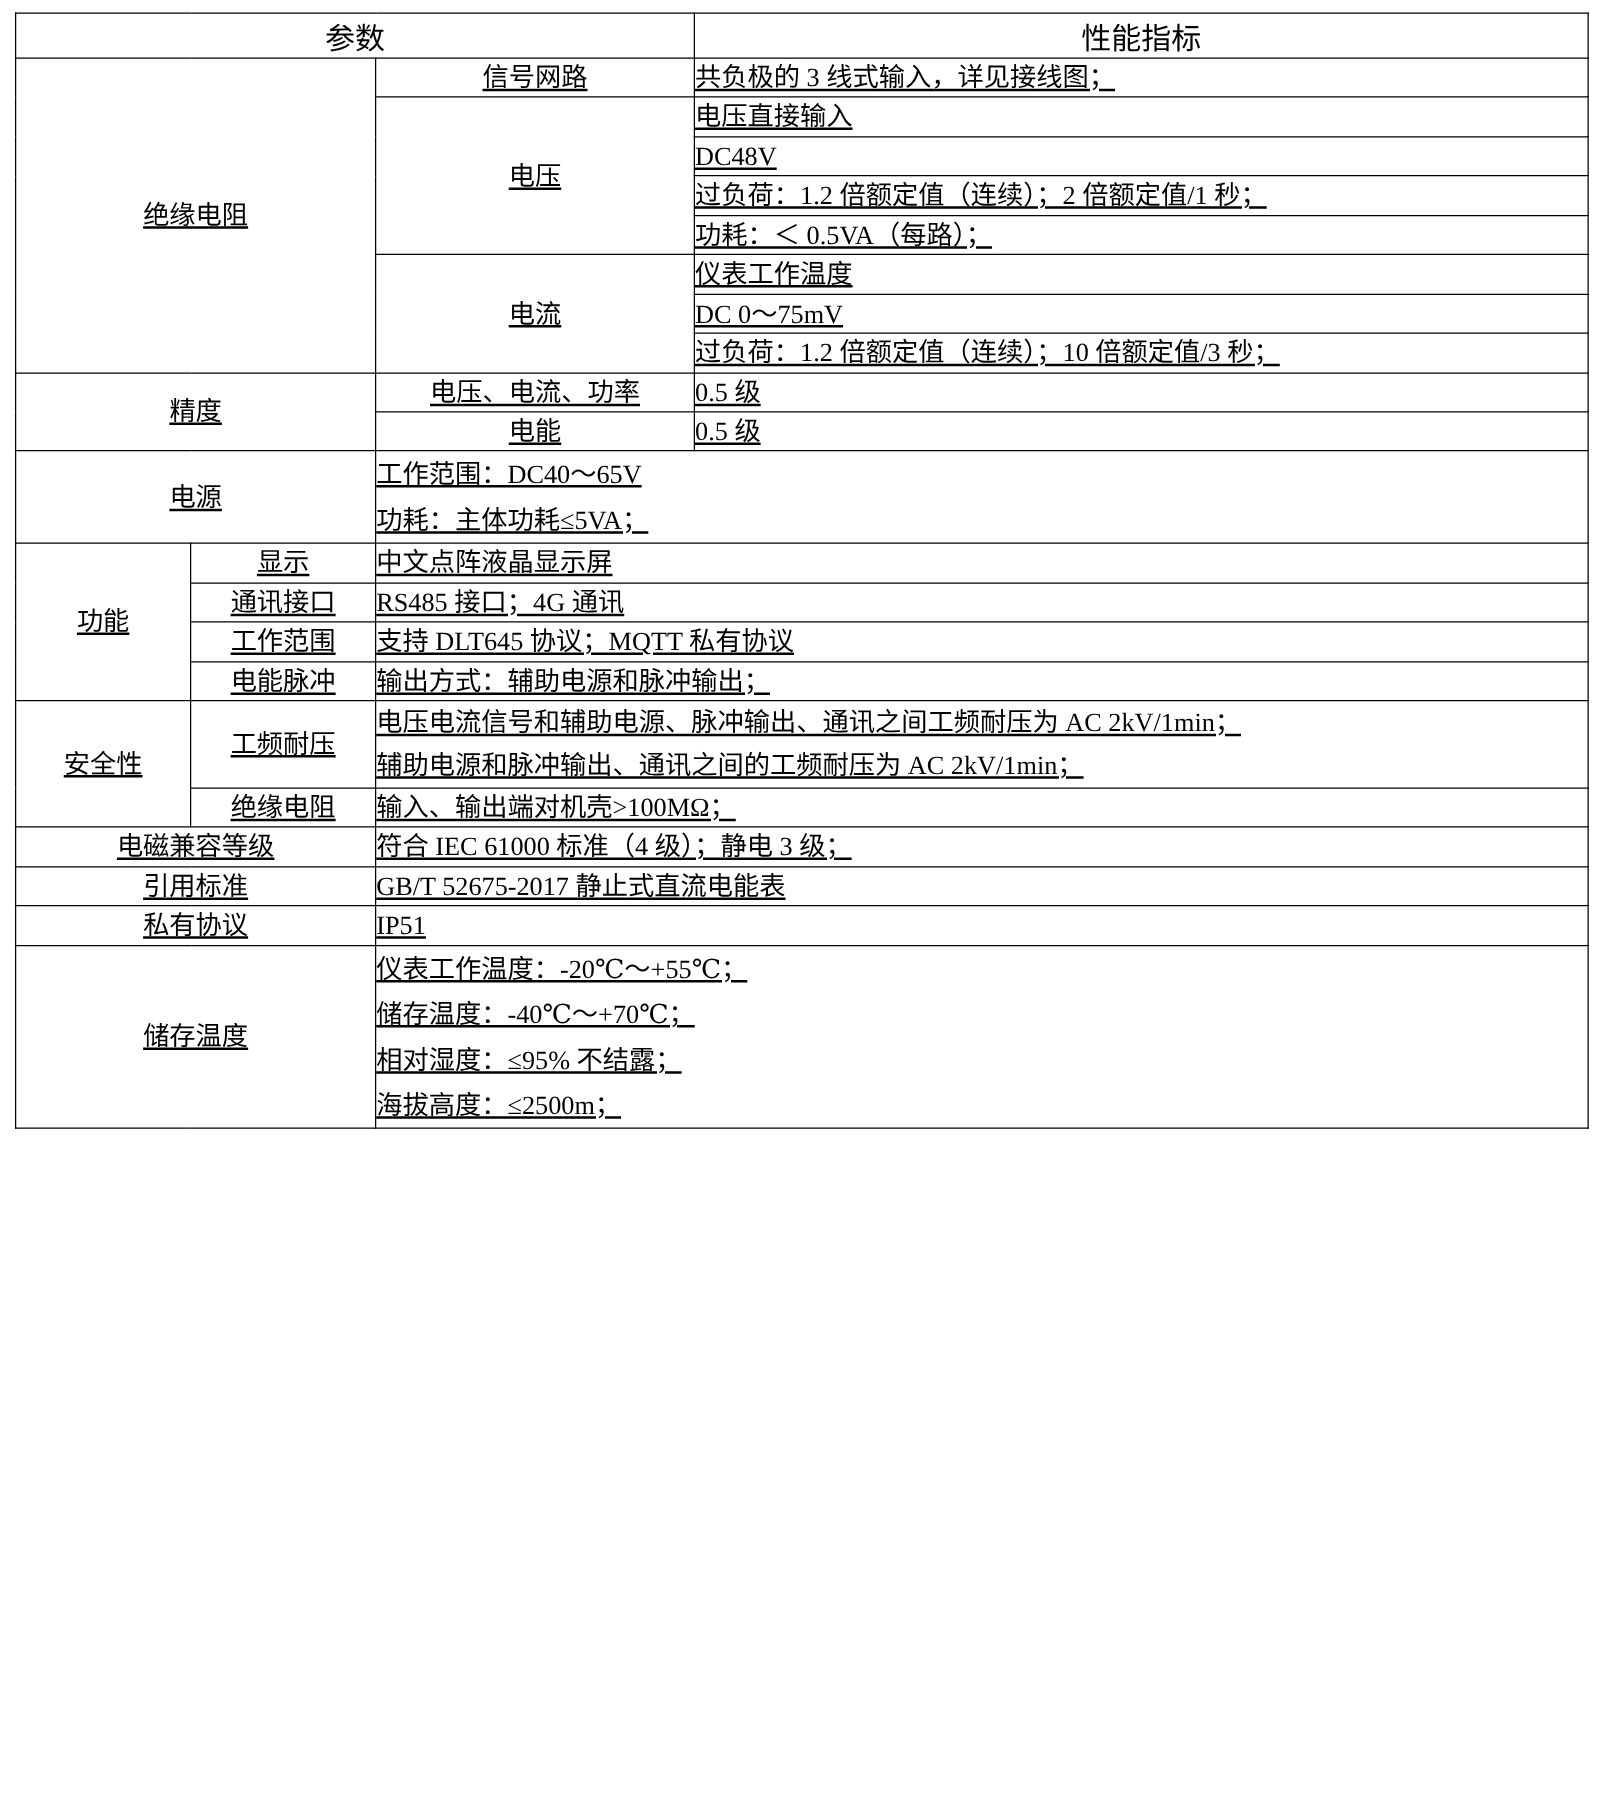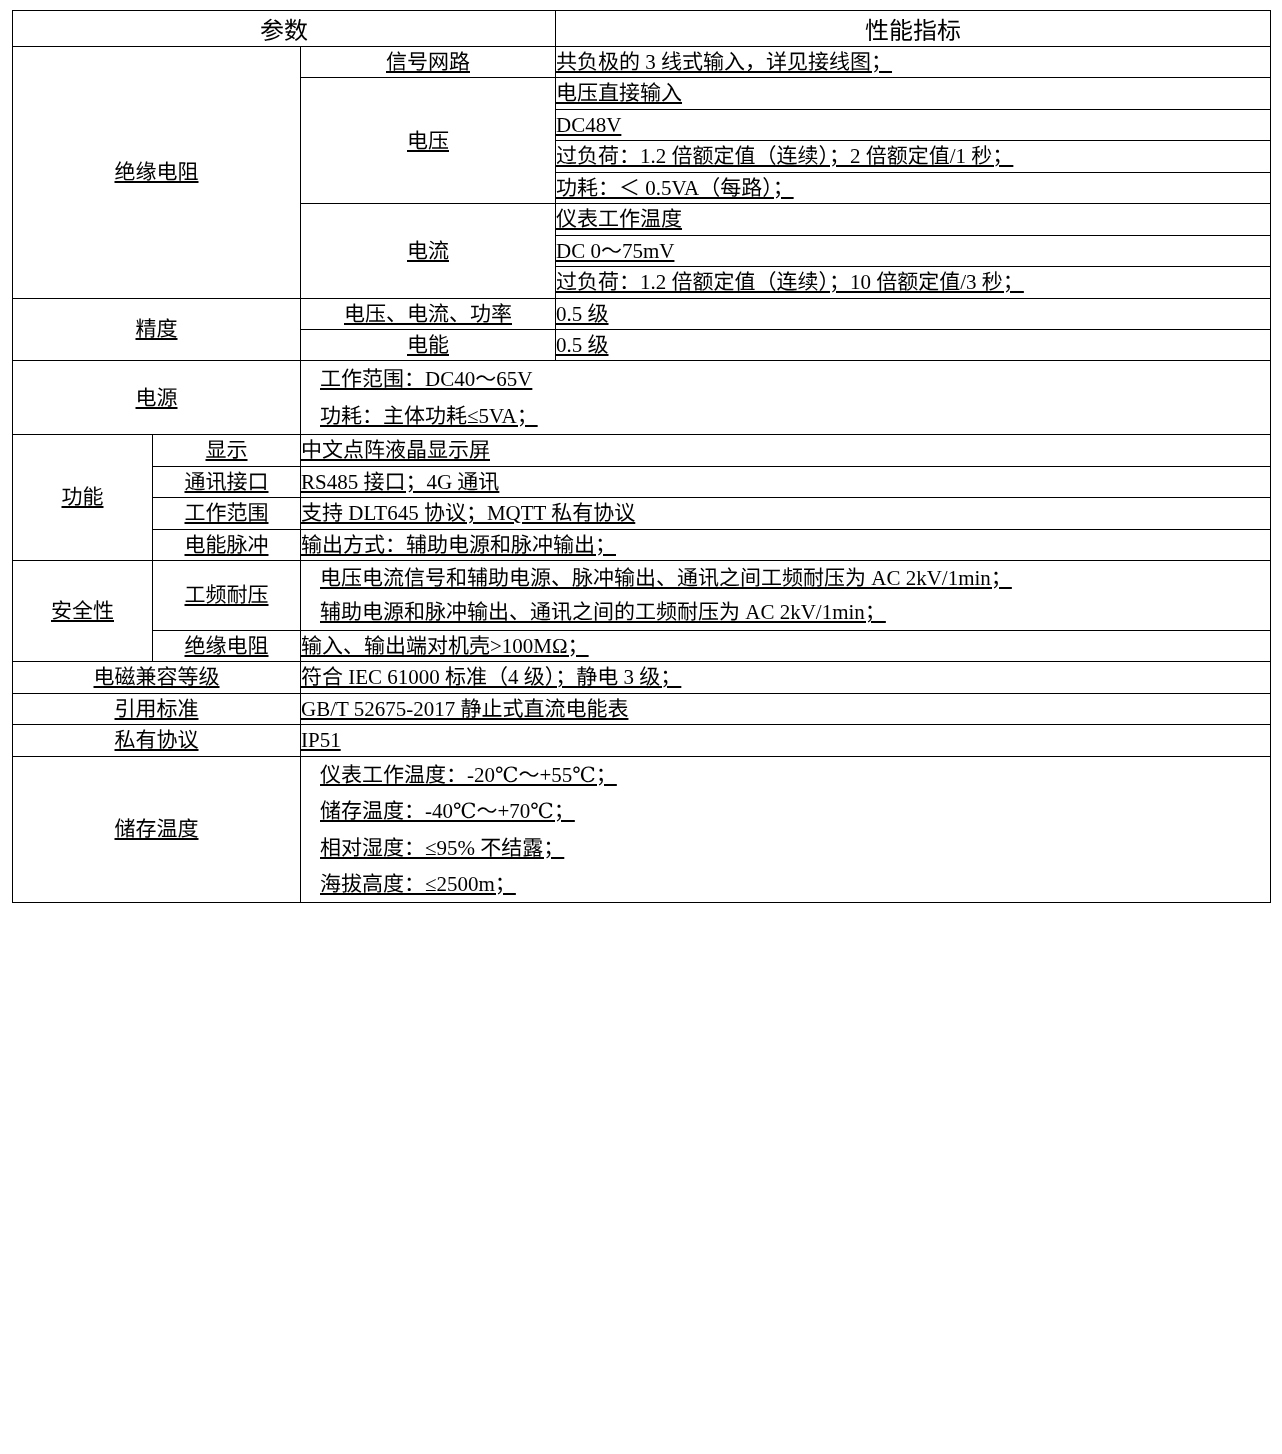--- a/index.html
+++ b/index.html
@@ -45,21 +45,20 @@
   .hdr {
     font-family: "DejaVu Sans", "Liberation Sans", sans-serif;
     font-weight: bold;
     font-size: 24px;
     text-align: center;
     padding: 10px 12px;
   }
   .multiline .line {
     display: block;
     padding: 3px 0;
-    margin-left: 19px;
   }
   .tight .line {
     padding: 2px 0;
   }
   
   col.c1 { width: 140px; }
   col.c2 { width: 148px; }
   col.c3 { width: 255px; }
   col.c4 { width: 715px; }
 </style>

